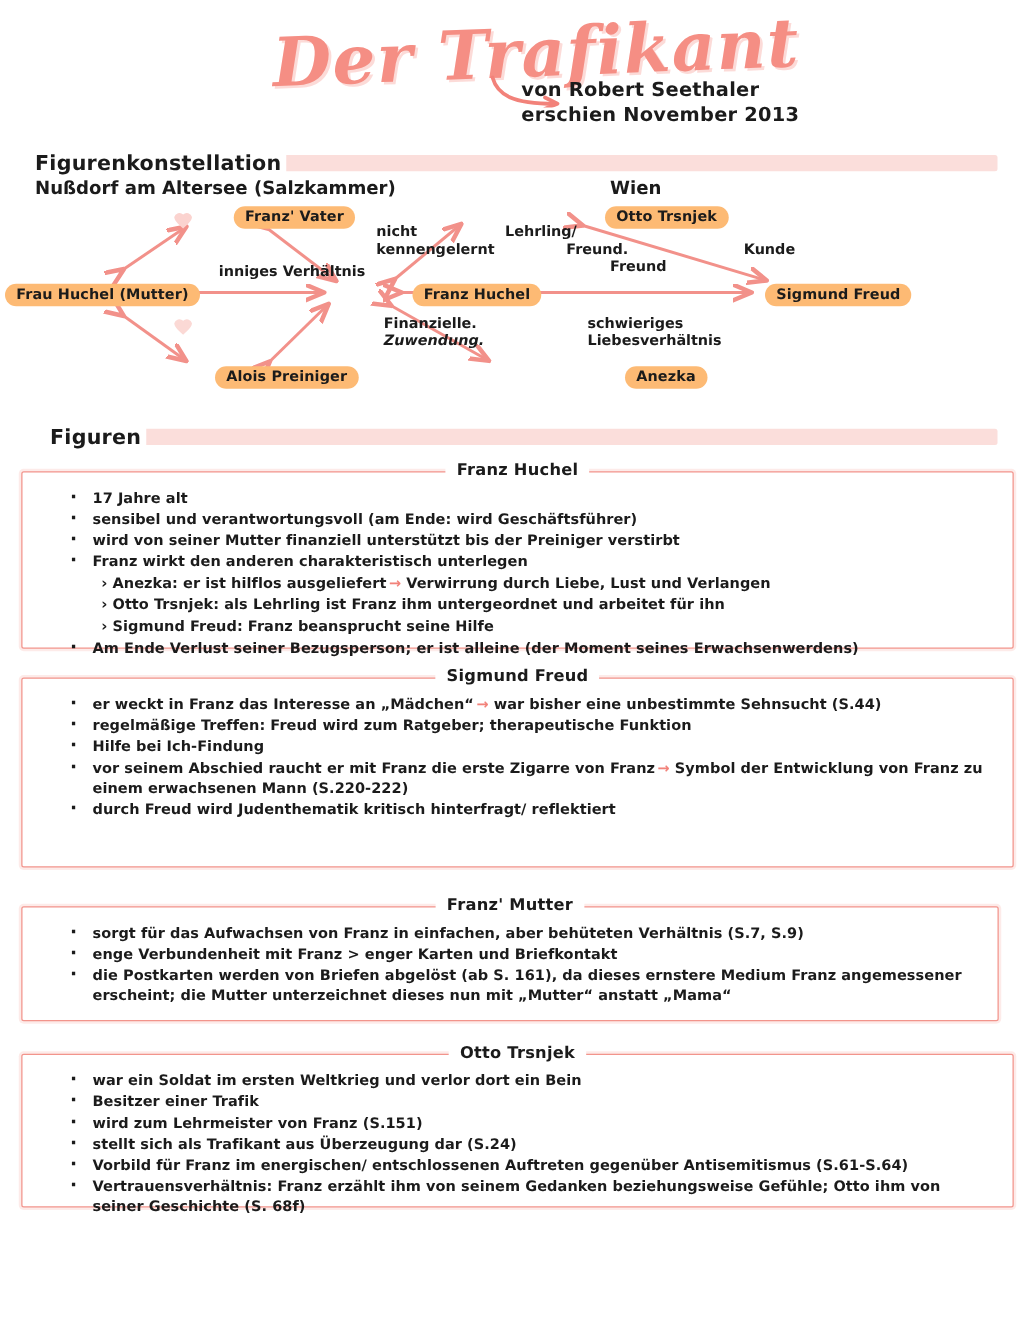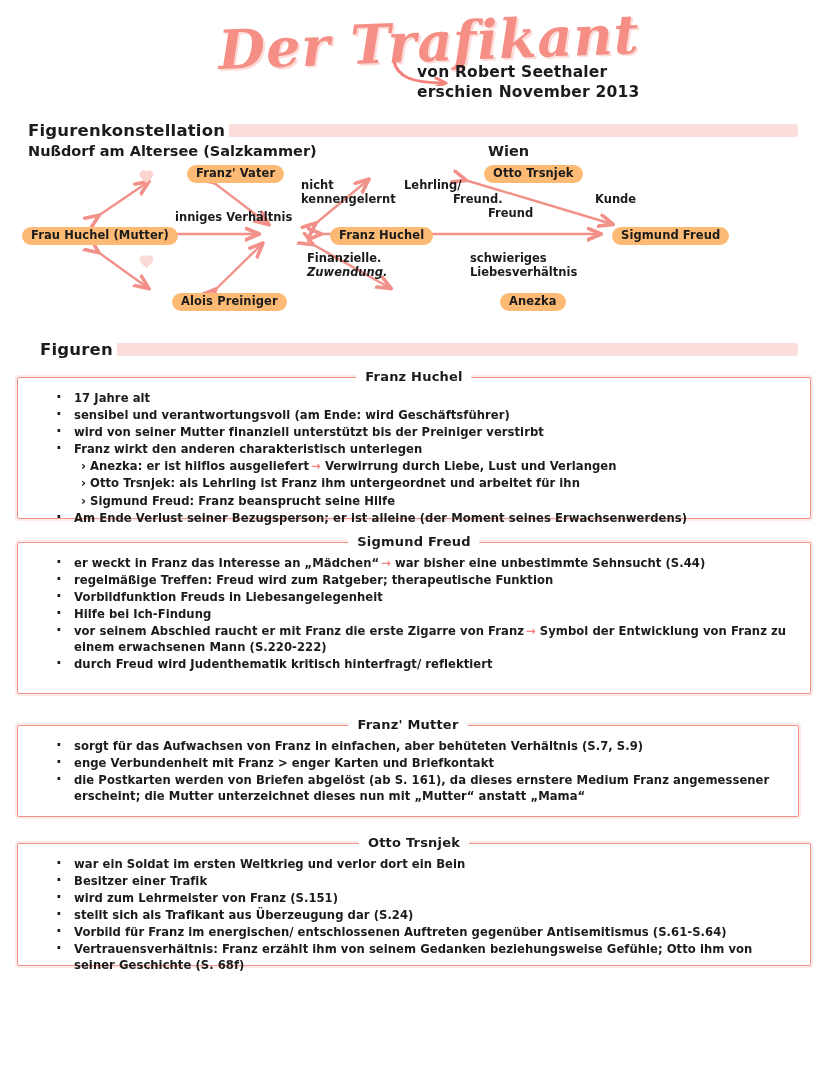--- a/index.html
+++ b/index.html
@@ -249,21 +249,21 @@
   <div class="place-label" id="place-wien">Wien</div>
 
   <svg class="heart" style="left:138px; top:28px;" viewBox="0 0 24 24">
     <path d="M12 21 C5 15 2 11 2 8 A6 6 0 0 1 12 5 A6 6 0 0 1 22 8 C22 11 19 15 12 21 Z" fill="#fbd3cf"></path>
   </svg>
   <svg class="heart" style="left:138px; top:113px;" viewBox="0 0 24 24">
     <path d="M12 21 C5 15 2 11 2 8 A6 6 0 0 1 12 5 A6 6 0 0 1 22 8 C22 11 19 15 12 21 Z" fill="#fbd9d5"></path>
   </svg>
 
   <div class="node" style="left:187px; top:25px;">Franz' Vater</div>
-  <div class="node" style="left:22px;  top:87px;">Frau Huchel (Mutter)</div>
+  <div class="node" style="left:4px;  top:87px;">Frau Huchel (Mutter)</div>
   <div class="node" style="left:330px; top:87px;">Franz Huchel</div>
   <div class="node" style="left:172px; top:153px;">Alois Preiniger</div>
   <div class="node" style="left:484px; top:25px;">Otto Trsnjek</div>
   <div class="node" style="left:612px; top:87px;">Sigmund Freud</div>
   <div class="node" style="left:500px; top:153px;">Anezka</div>
 
   <div class="edge-label" style="left:301px; top:39px;">nicht</div>
   <div class="edge-label" style="left:301px; top:53px;">kennengelernt</div>
   <div class="edge-label" style="left:175px; top:71px;">inniges Verhältnis</div>
   <div class="edge-label" style="left:307px; top:112px;">Finanzielle.</div>
@@ -296,21 +296,20 @@
       </ul>
     </div>
 </div>
 
 <div class="char-box" id="box-sigmund-freud">
   <div class="box-title">Sigmund Freud</div>
   <div class="box-body">
       <ul class="bullets">
         <li class="lvl1"><span>er weckt in Franz das Interesse an „Mädchen“</span><span class="inline-arrow">→</span><span> war bisher eine unbestimmte Sehnsucht (S.44)</span></li>
         <li class="lvl1"><span>regelmäßige Treffen: Freud wird zum Ratgeber; therapeutische Funktion</span></li>
-        <li class="lvl1"><span>Vorbildfunktion Freuds in Liebesangelegenheit</span></li>
         <li class="lvl1"><span>Hilfe bei Ich-Findung</span></li>
         <li class="lvl1"><span>vor seinem Abschied raucht er mit Franz die erste Zigarre von Franz</span><span class="inline-arrow">→</span><span> Symbol der Entwicklung von Franz zu einem erwachsenen Mann (S.220-222)</span></li>
         <li class="lvl1"><span>durch Freud wird Judenthematik kritisch hinterfragt/ reflektiert</span></li>
       </ul>
     </div>
 </div>
 
 <div class="char-box" id="box-franz-mutter">
   <div class="box-title">Franz' Mutter</div>
   <div class="box-body">

